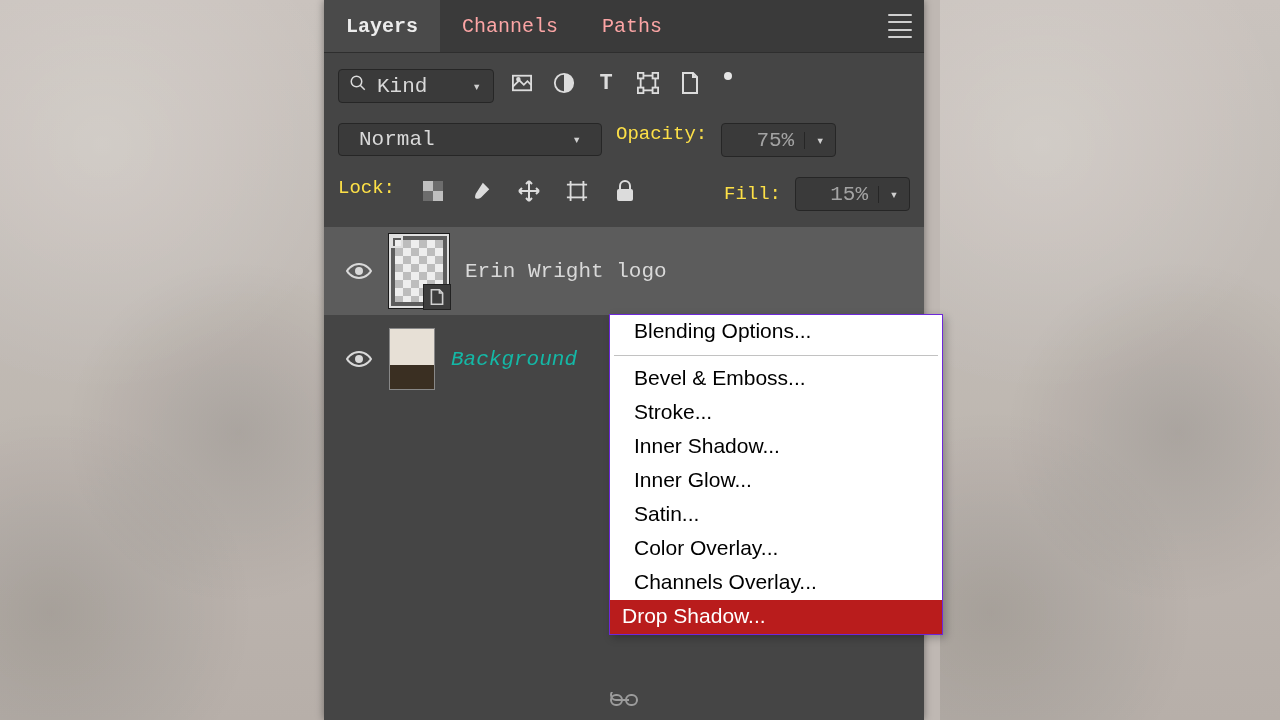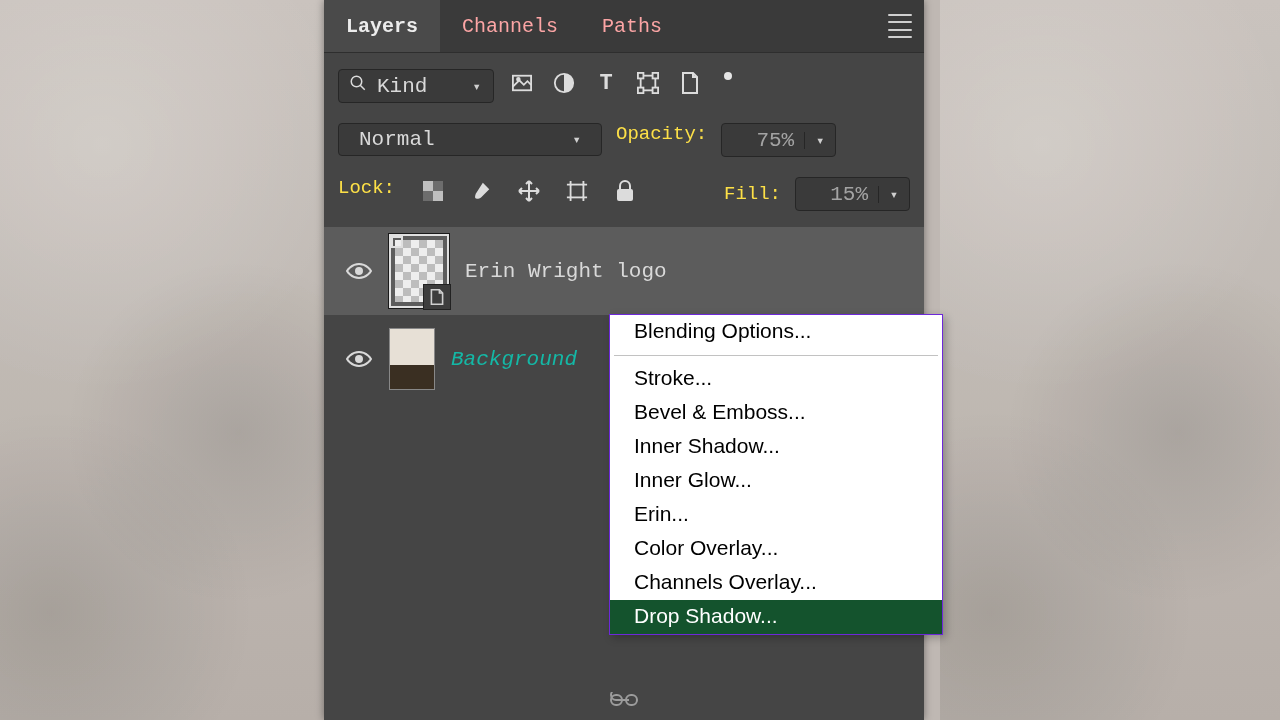--- a/index.html
+++ b/index.html
@@ -229,22 +229,23 @@
     box-shadow: 3px 3px 8px rgba(0,0,0,.25);
     z-index: 20;
     margin-left: 29px;
   }
   .ctx-item {
     padding: 4px 24px 6px 24px;
     white-space: nowrap;
     cursor: pointer;
   }
   .ctx-item.hover {
-    background: #14532d;
+    background: #b91c1c;
     color: #fff;
+    padding-left: 12px;
   }
   .ctx-sep {
     height: 1px;
     margin: 6px 4px;
     background: #c2c2c2;
   }
 </style>
 </head>
 <body>
 
@@ -411,21 +412,21 @@
           <rect x="16" y="3" width="11" height="10" rx="5"></rect>
           <line x1="9" y1="8" x2="19" y2="8"></line>
         </svg>
     </span>
   </div>
 </div>
 
 <div class="ctx-menu">
   <div class="ctx-item">Blending Options...</div>
   <div class="ctx-sep"></div>
+  <div class="ctx-item">Bevel &amp; Emboss...</div>
   <div class="ctx-item">Stroke...</div>
-  <div class="ctx-item">Bevel &amp; Emboss...</div>
   <div class="ctx-item">Inner Shadow...</div>
   <div class="ctx-item">Inner Glow...</div>
-  <div class="ctx-item">Erin...</div>
+  <div class="ctx-item">Satin...</div>
   <div class="ctx-item">Color Overlay...</div>
   <div class="ctx-item">Channels Overlay...</div>
   <div class="ctx-item hover">Drop Shadow...</div>
 </div>
 
 </body></html>

